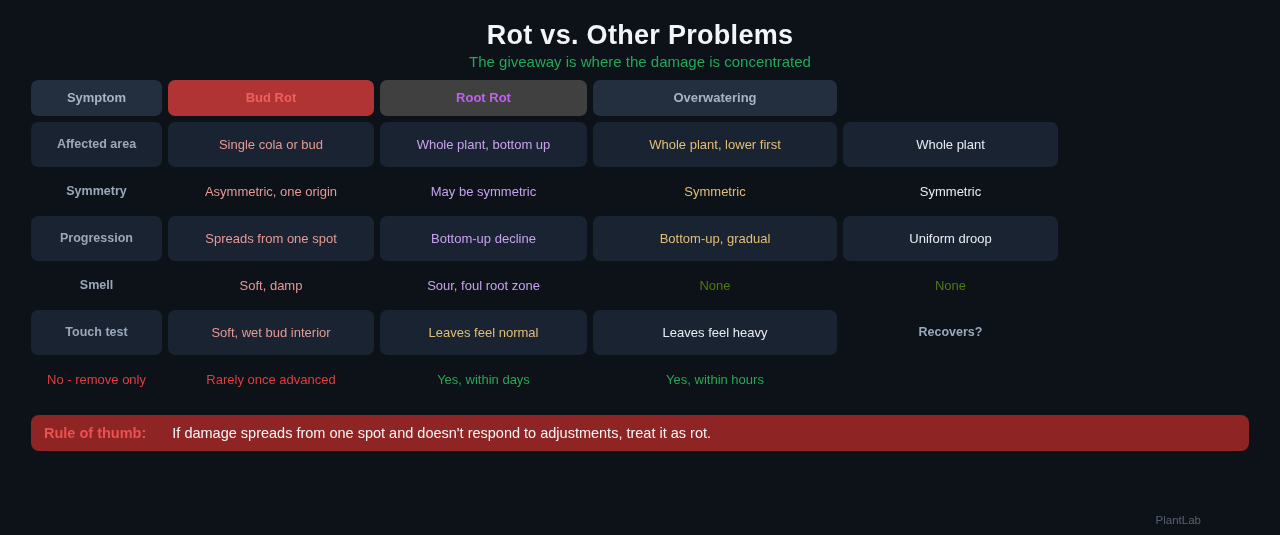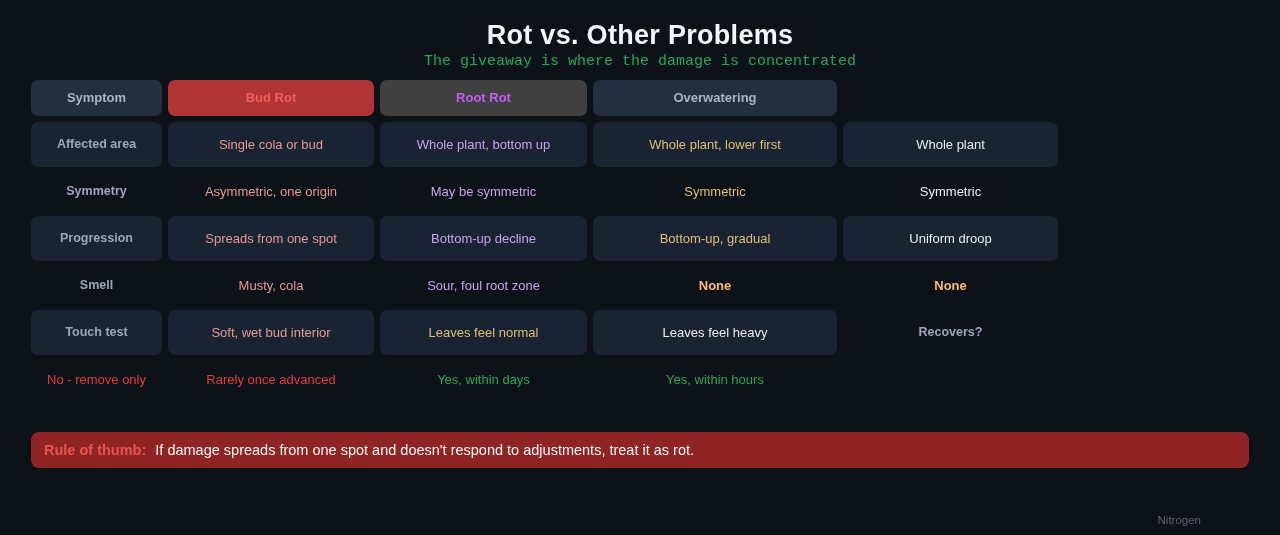--- a/index.html
+++ b/index.html
@@ -10,21 +10,21 @@
     font-family:"Liberation Sans", sans-serif;
     overflow:hidden;
   }
   .page-title {
     position:absolute; top:20px; left:0; width:1280px;
     text-align:center; color:#f3f5f8;
     font-size:27px; font-weight:bold; letter-spacing:0.3px;
   }
   .page-subtitle {
     position:absolute; top:53px; left:0; width:1280px;
-    text-align:center; color:#22a85b; font-size:15px;font-family:Liberation Mono, monospace;
+    text-align:center; color:#22a85b; font-size:15px;
   }
   .header-row {
     position:absolute; left:31px; top:80px;
     display:grid; grid-template-columns:131px 206px 207px 244px 215px;
     column-gap:6px;
   }
   .body-rows {
     position:absolute; left:31px; top:122px;
     display:grid; grid-template-columns:131px 206px 207px 244px 215px;
     grid-auto-rows:45px; column-gap:6px; row-gap:2px;
@@ -38,28 +38,28 @@
   .hdr-plain   { background:#232e3f; color:#a7b4c6; }
   .hdr-budrot  { background:#b13434; color:#ef5f5b; }
   .hdr-rootrot { background:#404040; color:#c45ef2; }
   .hdr-nitro   { background:#b05a04; color:#f9a825; }
   .carded { background:#1a2331; }
   .c-label { color:#9aa8bb; font-weight:bold; font-size:12.5px; }
   .c-bud   { color:#e69a94; }
   .c-root  { color:#c7a3ee; }
   .c-nit   { color:#e2bf78; }
   .c-over  { color:#e9edf3; }
-  .c-muted { color:#fdba74;font-weight:bold; }
+  .c-muted { color:#4d7c0f; }
   .c-bad   { color:#e23d3d; }
   .c-good  { color:#28a754; }
   .rule-banner {
-    position:absolute; left:31px; top:432px; width:1218px; height:36px;
+    position:absolute; left:31px; top:415px; width:1218px; height:36px;
     background:#8f2424; border-radius:8px;
     display:flex; align-items:center; padding-left:13px;
-    font-size:14.5px; color:#f5f5f5;
+    font-size:14.5px; color:#f5f5f5;gap:17px;
   }
   .rule-label { color:#e8534f; font-weight:bold; margin-right:9px; }
   .watermark {
     position:absolute; top:514px; right:79px;
     color:#57616f; font-size:11.5px;
   }
 </style>
 </head>
 <body>
 
@@ -87,21 +87,21 @@
   <div class="cell c-nit">Symmetric</div>
   <div class="cell c-over">Symmetric</div>
 
   <div class="cell carded c-label">Progression</div>
   <div class="cell carded c-bud">Spreads from one spot</div>
   <div class="cell carded c-root">Bottom-up decline</div>
   <div class="cell carded c-nit">Bottom-up, gradual</div>
   <div class="cell carded c-over">Uniform droop</div>
 
   <div class="cell c-label">Smell</div>
-  <div class="cell c-bud">Musty, cola</div>
+  <div class="cell c-bud">Soft, damp</div>
   <div class="cell c-root">Sour, foul root zone</div>
   <div class="cell c-muted">None</div>
   <div class="cell c-muted">None</div>
 
   <div class="cell carded c-label">Touch test</div>
   <div class="cell carded c-bud">Soft, wet bud interior</div>
   <div class="cell carded c-nit">Leaves feel normal</div>
   <div class="cell carded c-over">Leaves feel heavy</div>
 
   <div class="cell c-label">Recovers?</div>
@@ -109,13 +109,13 @@
   <div class="cell c-bad">Rarely once advanced</div>
   <div class="cell c-good">Yes, within days</div>
   <div class="cell c-good">Yes, within hours</div>
 </div>
 
 <div class="rule-banner">
   <span class="rule-label">Rule of thumb:</span>
   <span>If damage spreads from one spot and doesn't respond to adjustments, treat it as rot.</span>
 </div>
 
-<div class="watermark">Nitrogen</div>
+<div class="watermark">PlantLab</div>
 
 </body></html>

